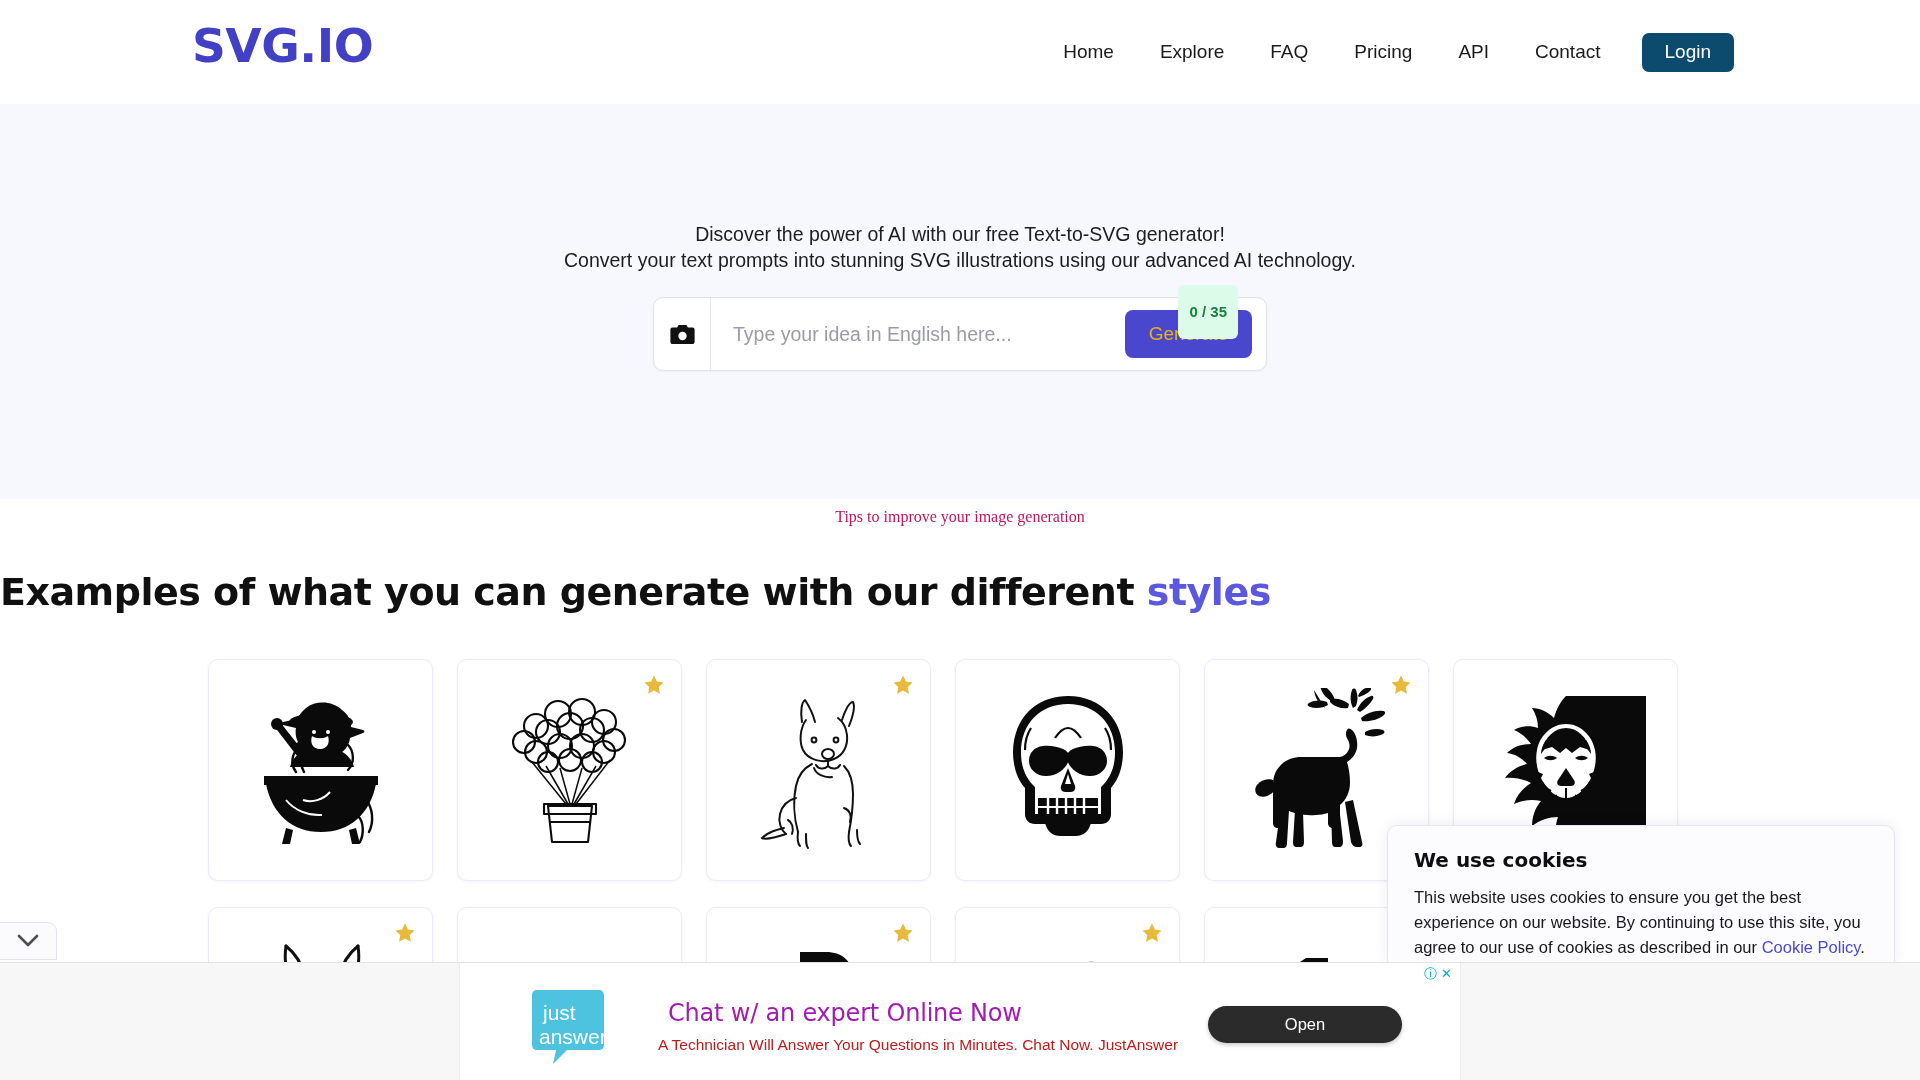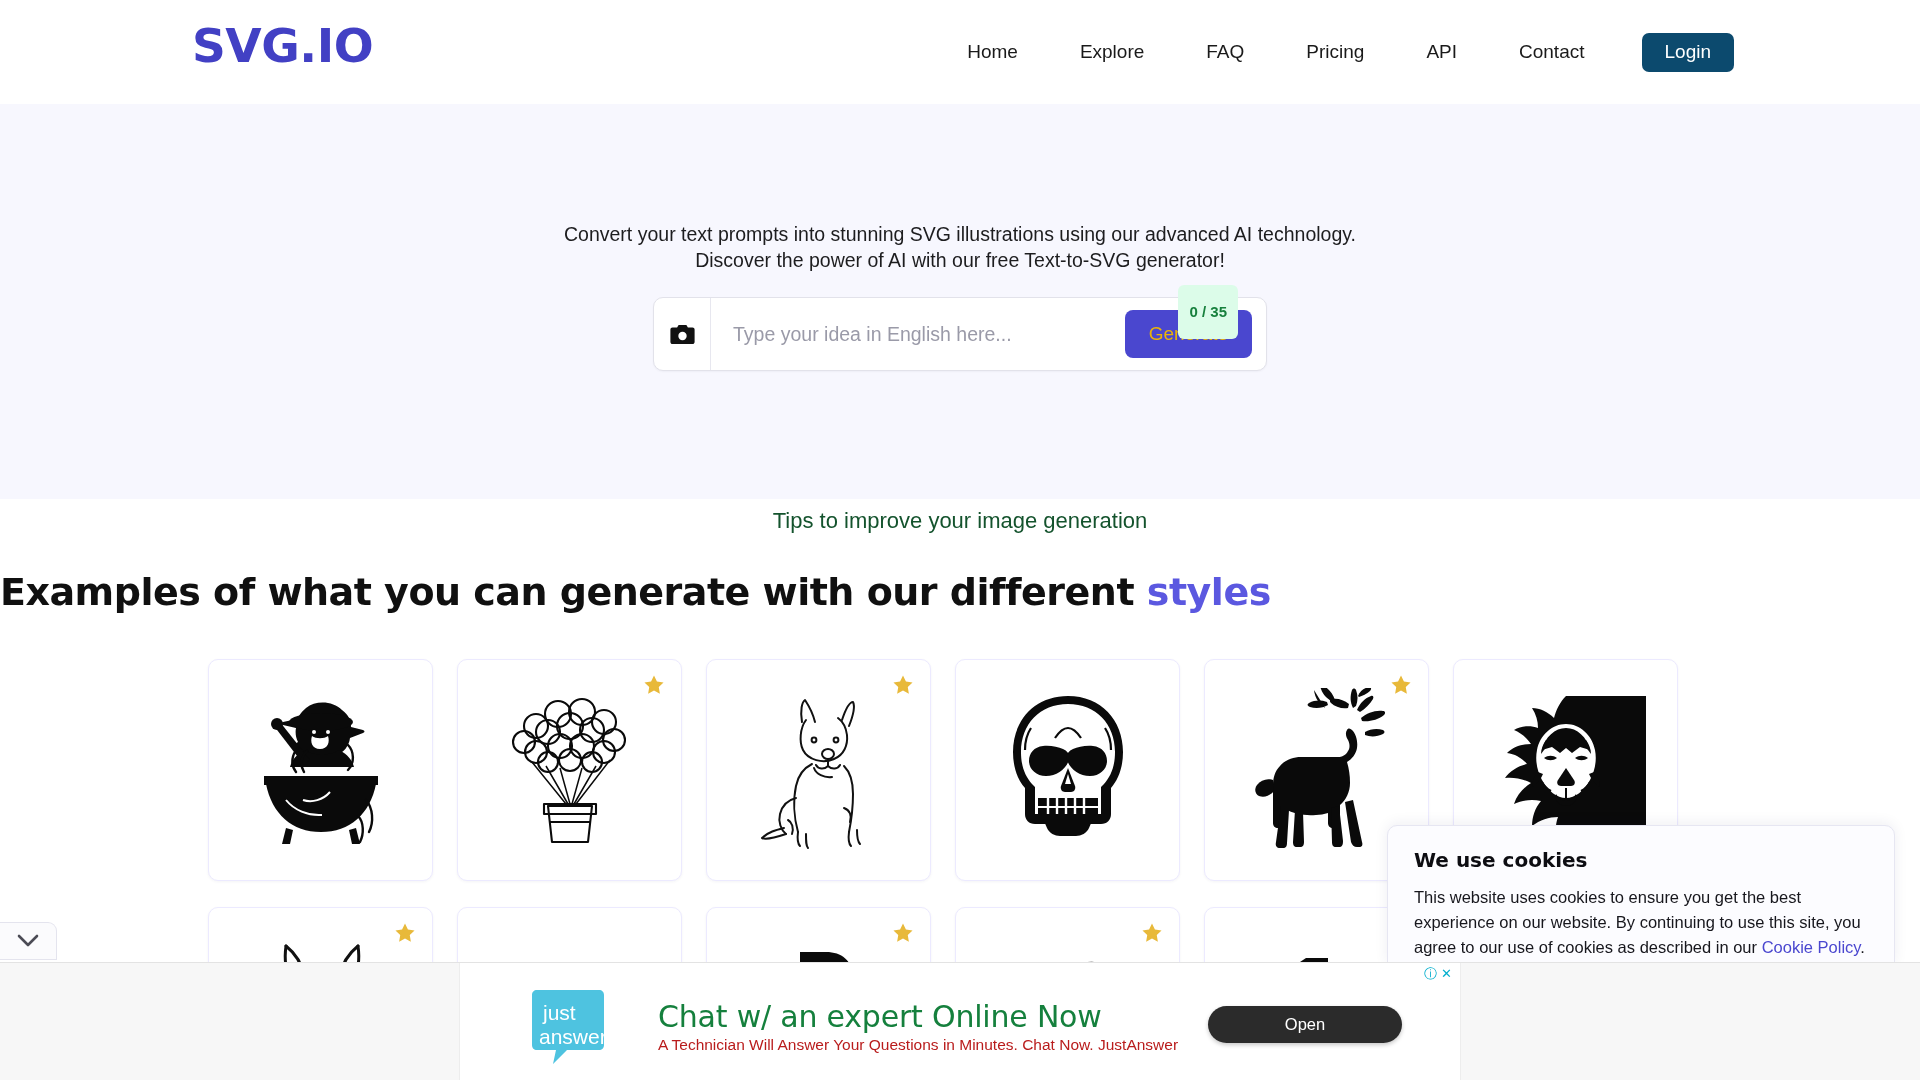--- a/index.html
+++ b/index.html
@@ -42,21 +42,21 @@
     color: #4game;
     color: #4240c4;
   }
 
   .nav {
     position: absolute;
     right: 186px;
     top: 33px;
     display: flex;
     align-items: center;
-    gap: 16px;
+    gap: 0px;
   }
 
   .nav-link {
     font-size: 19px;
     color: #1a1a1a;
     text-decoration: none;
     padding: 0 23px;
     white-space: nowrap;
     cursor: pointer;
     line-height: 38px;
@@ -177,24 +177,25 @@
     padding: 17px 11px;
     border-radius: 6px;
     line-height: 1.3;
   }
 
   .tips {
     position: absolute;
     top: 404px;
     width: 100%;
     text-align: center;
-    font-size: 22px;
-    color: #14532d;
+    font-size: 16px;
+    color: #be185d;
     text-decoration: none;
     cursor: pointer;
+    font-family: Liberation Serif, serif;
   }
 
   
   .ex-title {
     position: absolute;
     top: 570px;
     width: 100%;
     font-family: "DejaVu Sans", sans-serif;
     font-size: 38px;
     font-weight: 900;
@@ -329,24 +330,24 @@
   .ad-logo {
     position: absolute;
     left: 71px;
     top: 25px;
     width: 76px;
     height: 78px;
   }
 
   .ad-head {
     position: absolute;
-    left: 198px;
+    left: 208px;
     top: 36px;
-    font-size: 30px;
-    color: #15803d;
+    font-size: 24px;
+    color: #a21caf;
     font-family: "DejaVu Sans", sans-serif;
     letter-spacing: -0.2px;
   }
 
   .ad-sub {
     position: absolute;
     left: 198px;
     top: 73px;
     font-size: 15.5px;
     color: #b91c1c;
@@ -384,22 +385,22 @@
       <a class="nav-link">API</a>
       <a class="nav-link">Contact</a>
       <button class="login-btn">Login</button>
     </div>
   </div>
 
   <div class="hero">
 
 
     <div class="hero-sub">
+      <div>Discover the power of AI with our free Text-to-SVG generator!</div>
       <div>Convert your text prompts into stunning SVG illustrations using our advanced AI technology.</div>
-      <div>Discover the power of AI with our free Text-to-SVG generator!</div>
     </div>
 
     <div class="searchwrap">
       <div class="searchbar">
 
         <div class="cam-cell">
           <span class="cam-icon">
             <svg width="25" height="21" viewBox="0 0 25 21">
               <path d="M8.6 0.9h7.8l1.5 2.6h4.6c1.2 0 2.1 0.9 2.1 2.1v12.4c0 1.2-0.9 2.1-2.1 2.1H2.5c-1.2 0-2.1-0.9-2.1-2.1V5.6c0-1.2 0.9-2.1 2.1-2.1h4.6z" fill="#111111"></path>
               <circle cx="12.5" cy="12" r="4.2" fill="#ffffff"></circle>

